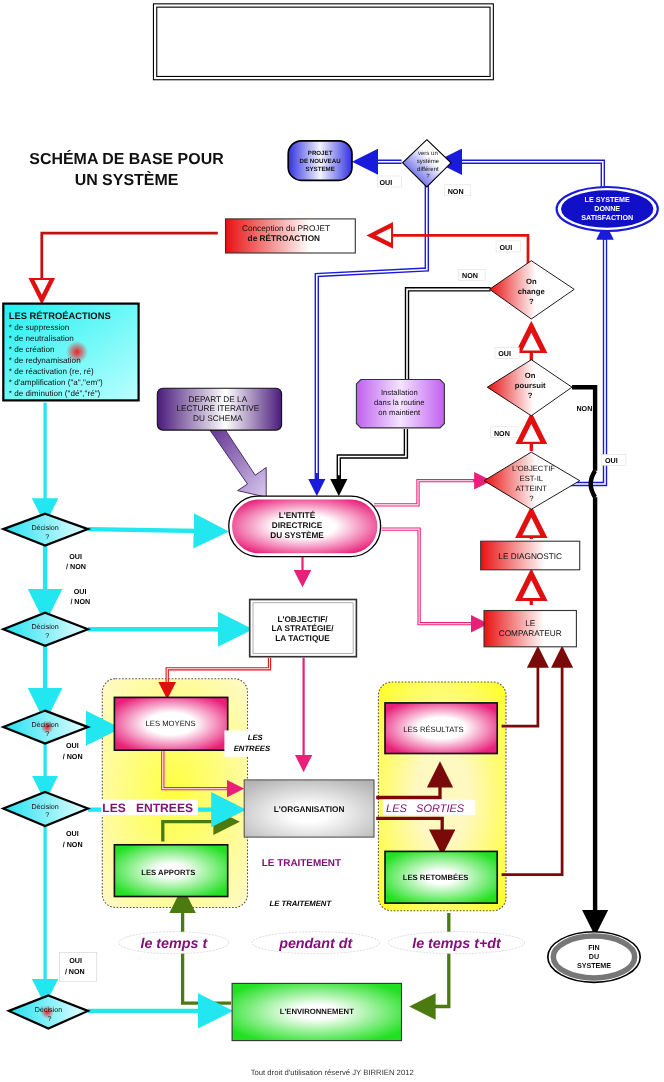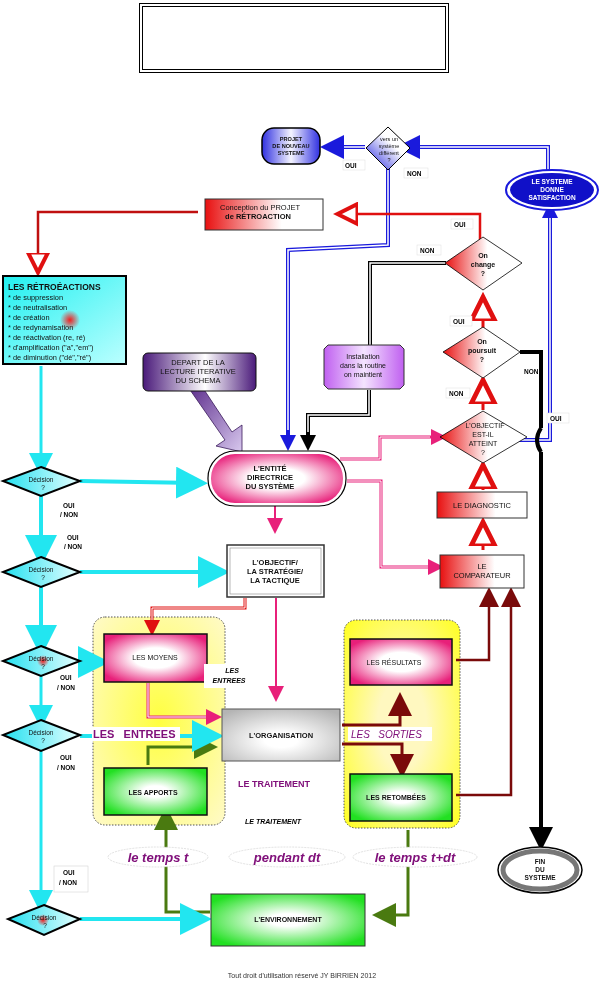--- a/index.html
+++ b/index.html
@@ -8,20 +8,22 @@
   .lbl { font-family:"Liberation Sans", sans-serif; }
   #title-frame { position:absolute; left:139px; top:3px; width:310px; height:70px; border:4px double #000; box-sizing:border-box; }
   #main-title { position:absolute; left:20px; top:136px; width:190px; text-align:center; font-weight:bold; font-size:14.5px; line-height:19px; color:#111; }
   #footer { position:absolute; left:0; width:604px; top:972px; text-align:center; font-size:7px; color:#333; }
 </style>
 </head>
 <body>
 
 <div id="title-frame"></div>
 <div id="main-title">
+  <div>SCHÉMA DE BASE POUR</div>
+  <div>UN SYSTÈME</div>
 </div>
 
 <svg id="diagram" width="604" height="984" viewBox="0 0 604 984">
   <defs>
     <radialGradient id="gPink" cx="50%" cy="50%" r="60%">
         <stop offset="35%" stop-color="#fff"></stop>
         <stop offset="100%" stop-color="#e8207a"></stop>
       </radialGradient>
     <radialGradient id="gGreen" cx="50%" cy="50%" r="60%">
         <stop offset="20%" stop-color="#fff"></stop>

